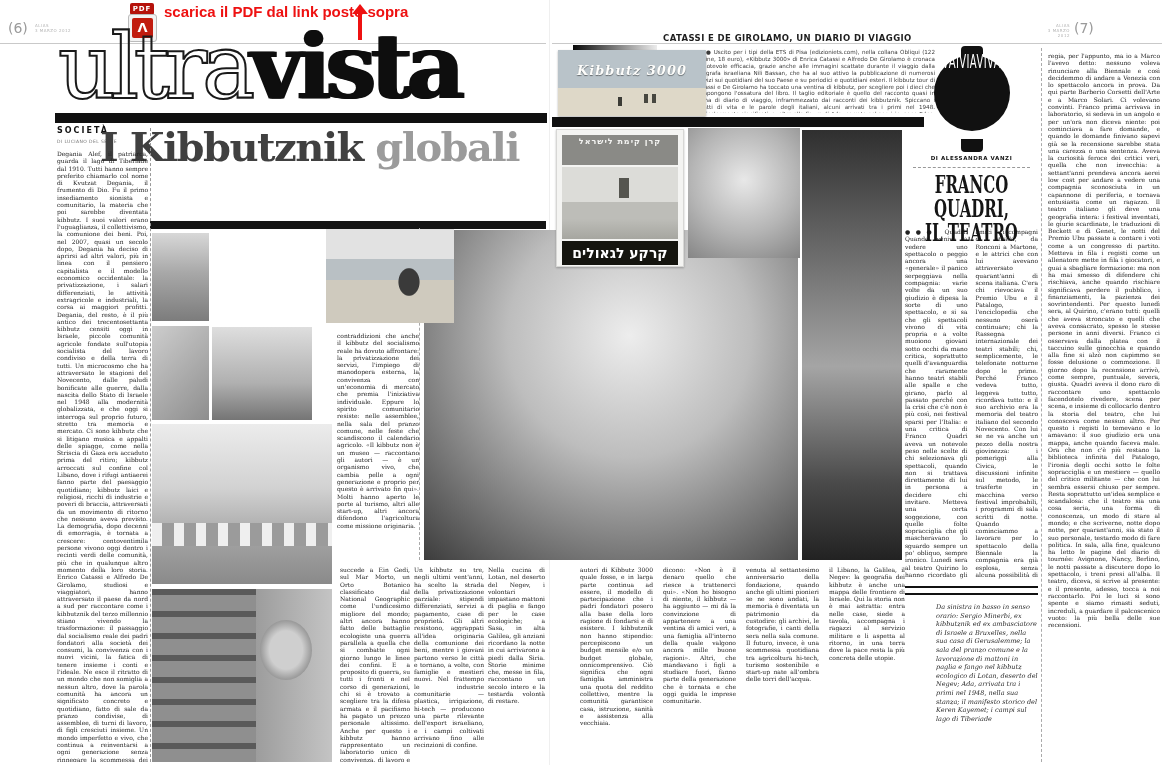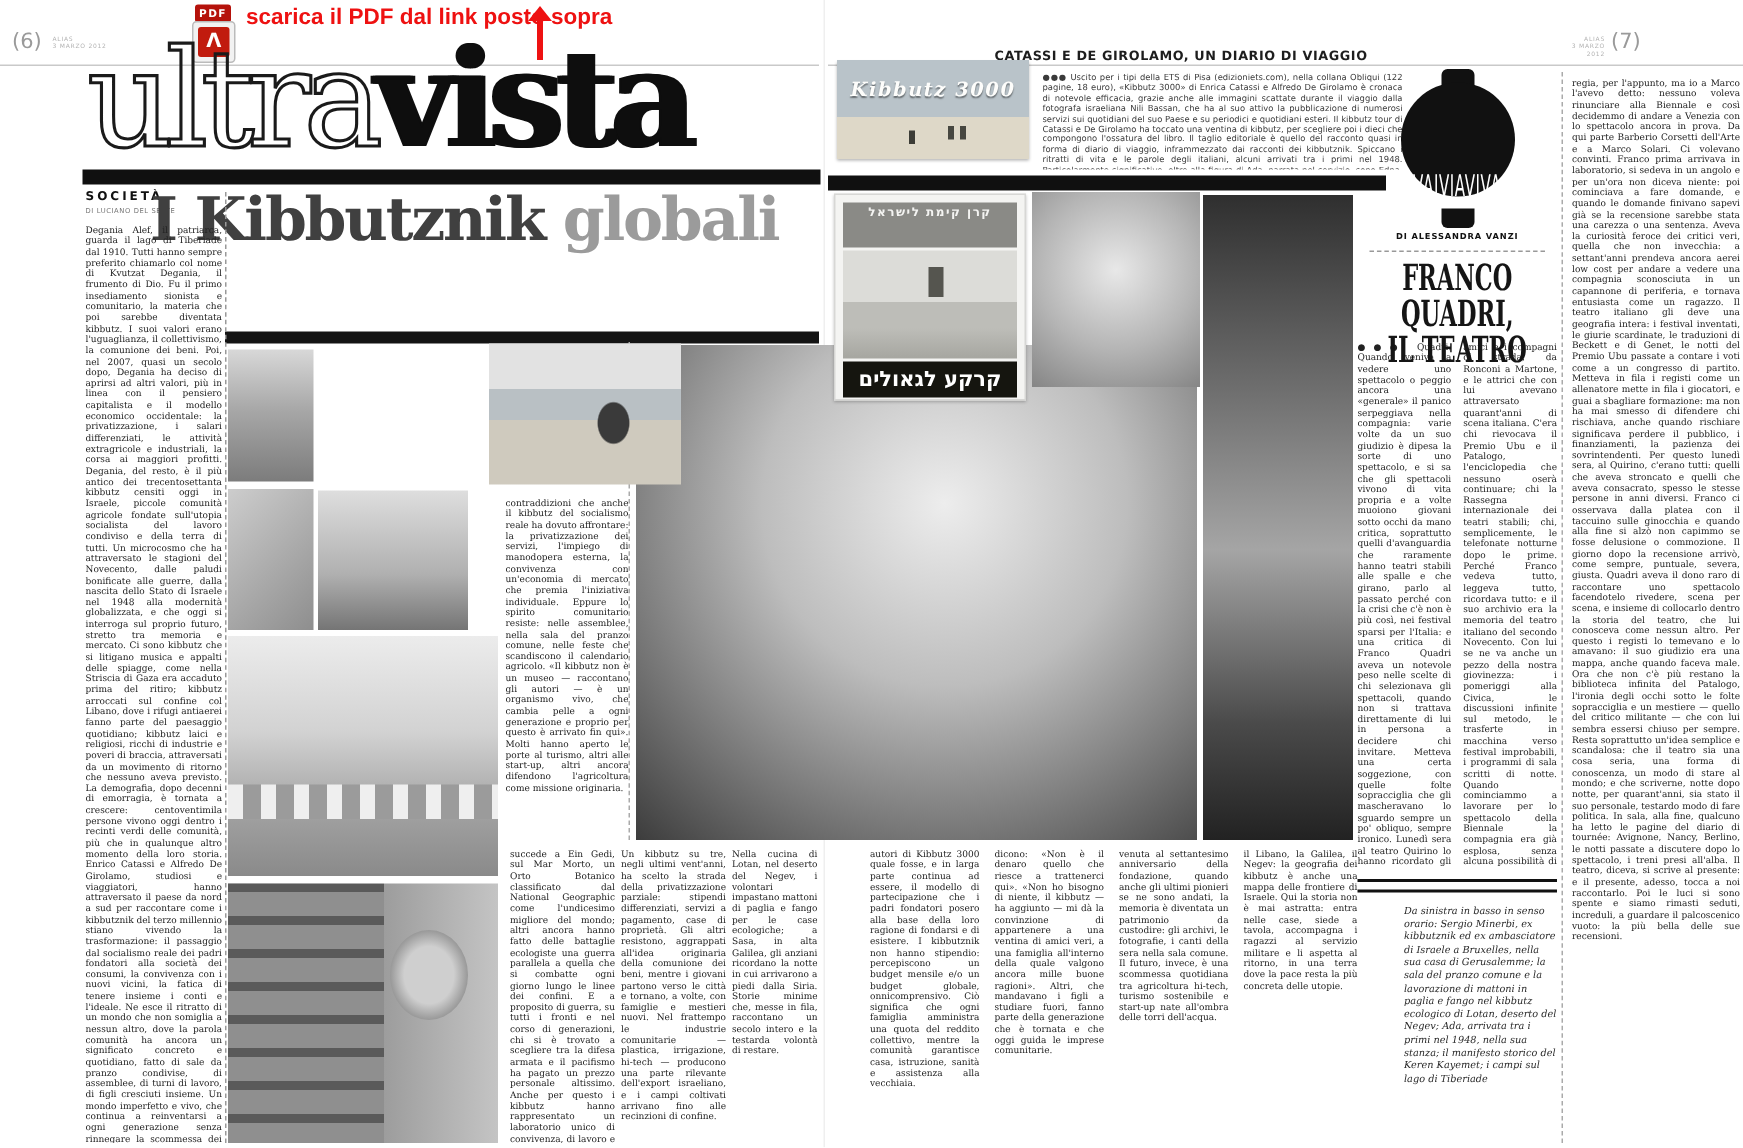--- a/index.html
+++ b/index.html
@@ -92,34 +92,34 @@
      text-align:center;direction:rtl;letter-spacing:1px;}
   #poster-art{height:72px;margin-top:2px;background:linear-gradient(180deg,#dcdcd8 0 48%,#bdbdb8 48% 72%,#a6a6a0);}
   #poster-art::after{content:"";position:absolute;left:62px;top:48px;width:10px;height:20px;background:#55554f;}
   #poster-bottom{height:24px;margin-top:2px;background:#15150f;color:#fff;font:bold 14px/24px "DejaVu Sans",sans-serif;
      text-align:center;direction:rtl;}
   
   #bar-right{left:552px;top:117px;width:372px;height:10px;background:#101010;}
   #kicker-bar{left:573px;top:45px;width:84px;height:5px;background:linear-gradient(90deg,#0a0a0a,#ececec);}
   #kicker{left:663px;top:34px;font:bold 8.5px/9px "DejaVu Sans",sans-serif;letter-spacing:.4px;color:#1d1d1d;}
   #review-body{left:695px;top:49px;width:240px;height:64px;}
-  #bookcover{left:558px;top:40px;width:128px;height:66px;background:linear-gradient(180deg,#b9c3c9 0 58%,#ded8c8 58%);
+  #bookcover{left:558px;top:50px;width:148px;height:66px;background:linear-gradient(180deg,#b9c3c9 0 58%,#ded8c8 58%);
      box-shadow:0 1px 2px rgba(0,0,0,.3);}
   #bookcover .title{position:absolute;left:0;top:14px;width:100%;text-align:center;color:#fdfdfb;
      font:italic bold 13px/14px "DejaVu Serif",serif;text-shadow:0 1px 1px rgba(0,0,0,.45);letter-spacing:1px;}
   #bookcover::after{content:"";position:absolute;left:58%;top:44px;width:4px;height:9px;background:#474740;
      box-shadow:8px 0 0 #474740,-26px 3px 0 #3c3c36;}
   
   #vanzi{left:905px;top:46px;width:133px;}
   #badge{position:relative;width:76px;height:106px;margin:0 auto;}
   #badge .knob-t,#badge .knob-b{position:absolute;left:50%;transform:translateX(-50%);width:22px;height:13px;background:#111;}
   #badge .knob-t{top:0;border-radius:4px 4px 0 0;}
   #badge .knob-b{bottom:0;border-radius:0 0 4px 4px;}
   #badge .circle{position:absolute;top:9px;left:0;width:76px;height:76px;background:#111;border-radius:50%;
-     display:flex;align-items:flex-end;justify-content:center;}
+     display:flex;align-items:flex-start;justify-content:center;}
   #badge .circle span{color:#fff;font:10px "DejaVu Sans",sans-serif;letter-spacing:.4px;transform:scaleY(2);}
   #badge-byline{text-align:center;font:bold 5.5px/7px "DejaVu Sans",sans-serif;letter-spacing:.6px;color:#111;margin-top:3px;}
   #vanzi-dash{border-top:1px dashed #999;margin:5px 8px;}
   #vanzi-title{text-align:center;font:bold 15px/15px "DejaVu Serif",serif;letter-spacing:0;
      transform:scaleY(1.6);transform-origin:top center;margin:6px 0 2px;height:32px;color:#151515;}
   #vanzi-body{columns:2;column-gap:8px;height:352px;margin-top:22px;column-fill:auto;}
   #vanzi-rule{height:5px;border-top:2px solid #111;border-bottom:2px solid #111;margin-top:6px;}
   #vanzi-caption{width:102px;margin:8px 0 0 31px;font:italic 6.5px/8.6px "DejaVu Serif",serif;color:#2a2a2a;
      height:158px;overflow:hidden;}
   

